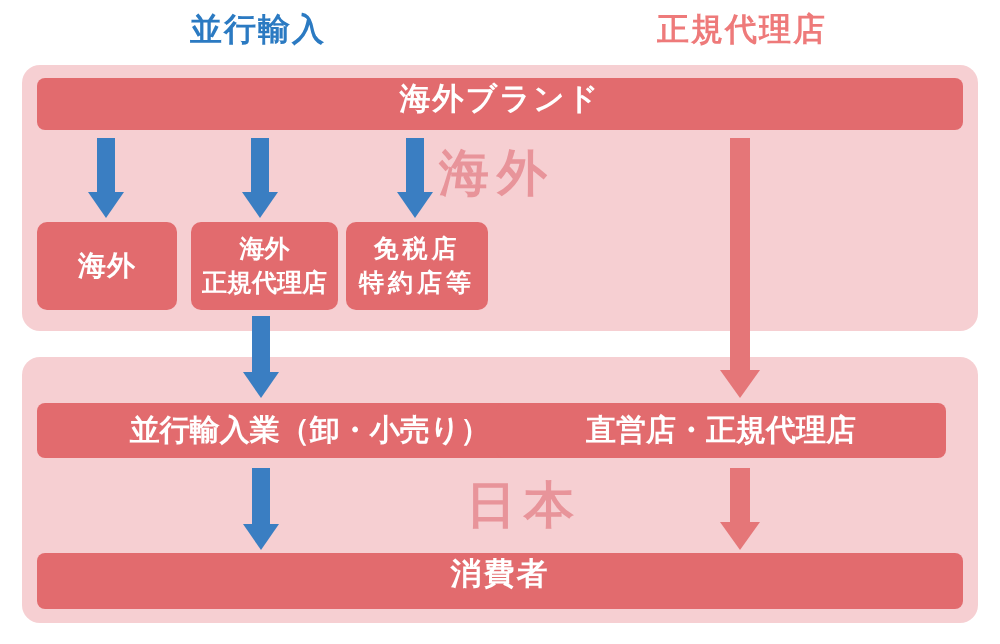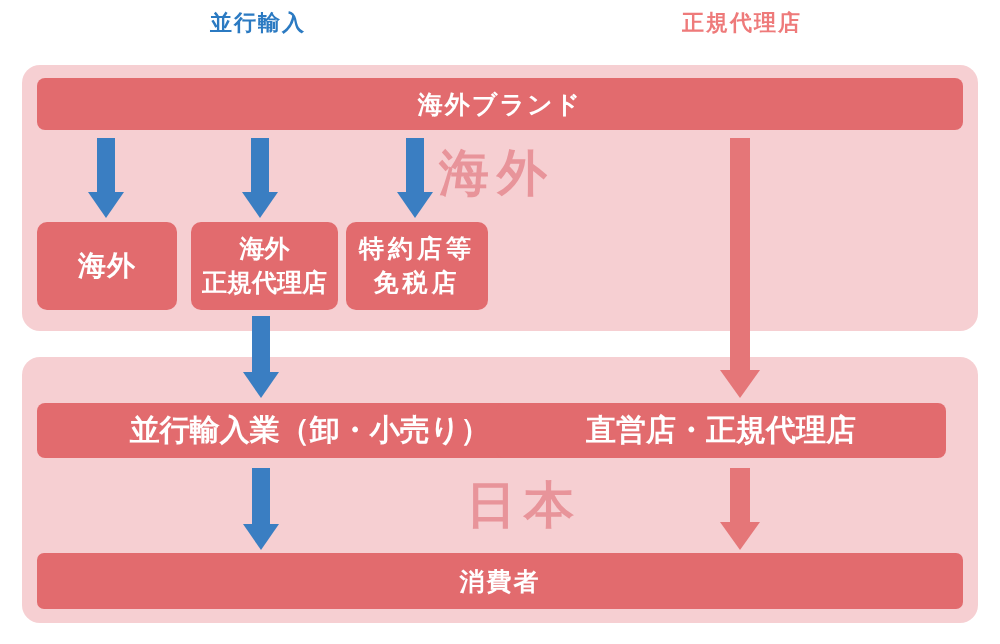--- a/index.html
+++ b/index.html
@@ -11,33 +11,33 @@
     --label-blue:#2b7ac2;
     --label-salmon:#ee7a7a;
     --white:#ffffff;
   }
   html,body{margin:0;padding:0;background:#ffffff;}
   .canvas{
     position:relative;width:1000px;height:644px;background:#ffffff;
     font-family:"Liberation Sans","DejaVu Sans",sans-serif;
     font-weight:bold;overflow:hidden;
   }
-  .top-label{position:absolute;top:8px;font-size:22px;letter-spacing:2px;transform:translateX(-50%);white-space:nowrap;}
+  .top-label{position:absolute;top:8px;font-size:32px;letter-spacing:2px;transform:translateX(-50%);white-space:nowrap;}
   .top-label.blue{color:var(--label-blue);}
   .top-label.salmon{color:var(--label-salmon);}
   .panel{position:absolute;left:22px;width:956px;height:266px;background:var(--panel-pink);border-radius:18px;}
   .panel.overseas{top:65px;}
   .panel.japan{top:357px;}
   .bar{
     position:absolute;left:37px;width:926px;height:52px;background:var(--salmon);
-    border-radius:8px;color:var(--white);display:flex;align-items:center;justify-content:center;
-    font-size:25px;letter-spacing:2px;z-index:3;
+    border-radius:8px;color:var(--white);display:flex;align-items:flex-start;justify-content:center;
+    font-size:31px;letter-spacing:2px;z-index:3;
   }
   .bar.brand{top:78px;}
-  .bar.consumer{top:553px;height:56px;border-radius:7px;}
+  .bar.consumer{top:553px;height:56px;}
   .watermark{
     position:absolute;transform:translateX(-50%);color:var(--watermark);
     font-size:50px;letter-spacing:8px;line-height:1;z-index:1;white-space:nowrap;
   }
   .node{
     position:absolute;background:var(--salmon);border-radius:10px;color:var(--white);
     display:flex;flex-direction:column;align-items:center;justify-content:center;
     text-align:center;z-index:3;
   }
   .node span{display:block;line-height:1.35;}
@@ -83,22 +83,22 @@
   </div>
 
   <div class="node row1" id="box-overseas-direct">
     <span>海外</span>
   </div>
   <div class="node row1" id="box-overseas-distributor">
     <span>海外</span>
     <span>正規代理店</span>
   </div>
   <div class="node row1" id="box-dutyfree">
+    <span>免税店</span>
     <span>特約店等</span>
-    <span>免税店</span>
   </div>
 
   <div class="panel japan"></div>
   <div class="watermark" style="left:504px;top:480px;margin-left:20px;">日本</div>
 
   <div class="node row2" id="box-importer">
     <span>並行輸入業（卸・小売り）</span>
   </div>
   <div class="node row2" id="box-japan-distributor">
     <span>直営店・正規代理店</span>

